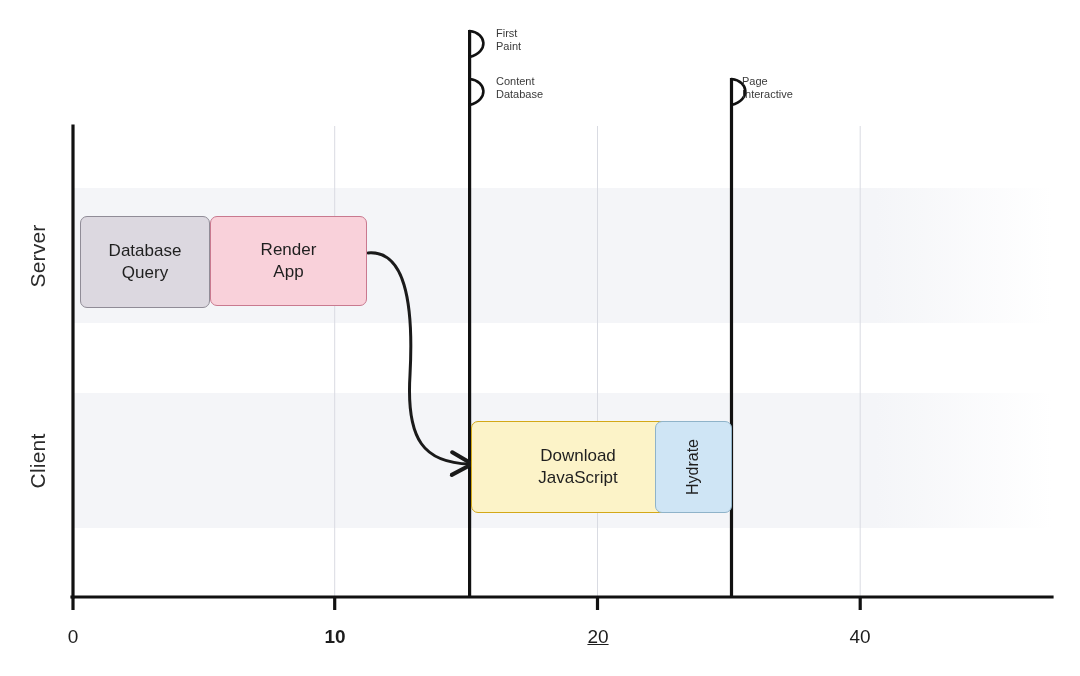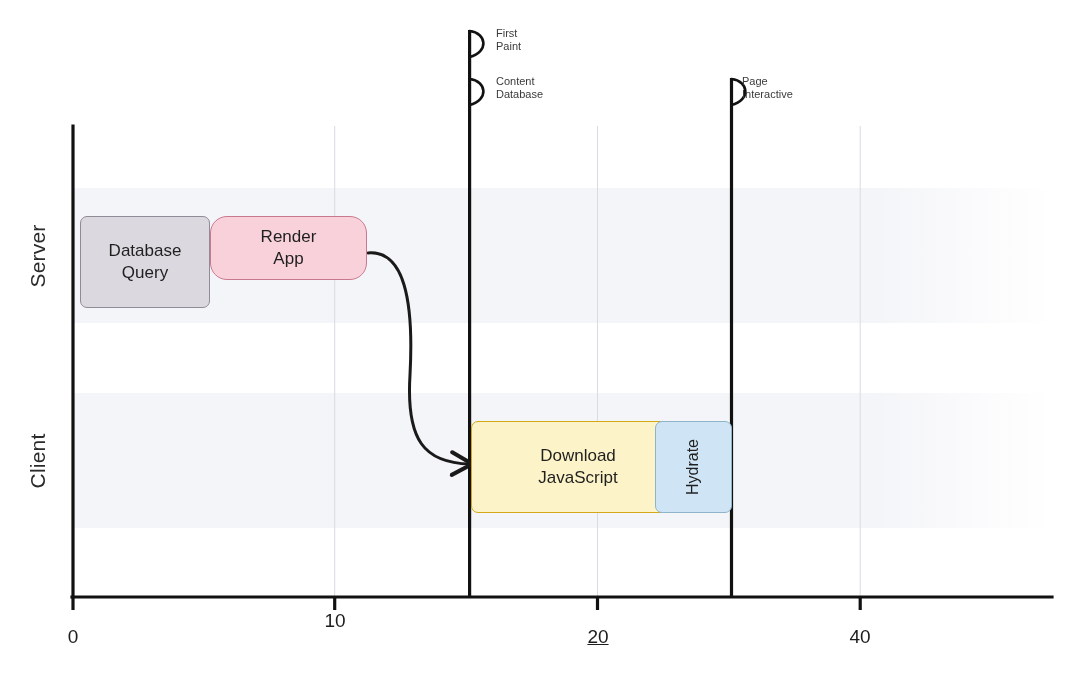--- a/index.html
+++ b/index.html
@@ -164,36 +164,36 @@
     <path d="M368,253 C404,250 414,300 410,375 C406,440 424,463 470,464" fill="none" stroke="#1a1a1a" stroke-width="3" stroke-linecap="round" marker-end="url(#arrowHead)"></path>
   </svg>
 
   <div class="lane-label" style="left:-2px;top:244px;width:80px;text-align:center;transform:rotate(-90deg);">Server</div>
   <div class="lane-label" style="left:-2px;top:449px;width:80px;text-align:center;transform:rotate(-90deg);">Client</div>
 
   <div class="task" style="left:80px;top:216px;width:130px;height:92px;
               background:#dcd8e0;border-color:#908c97;">Database
 Query</div>
 
-  <div class="task" style="left:210px;top:216px;width:157px;height:64px;
-              background:#f9d1da;border-color:#c9798f;border-radius:17px;">Render
+  <div class="task" style="left:210px;top:216px;width:157px;height:90px;
+              background:#f9d1da;border-color:#c9798f;">Render
 App</div>
 
   <div class="task" style="left:471px;top:421px;width:214px;height:92px;
               background:#fcf3c8;border-color:#d3a818;">Download
 JavaScript</div>
 
   <div class="task vertical" style="left:655px;top:421px;width:77px;height:92px;
               background:#cfe5f5;border-color:#8fb3c9;">Hydrate</div>
 
   <div class="milestone-label" style="left:496px;top:27px;">First
 Paint</div>
   <div class="milestone-label" style="left:496px;top:75px;">Content
 Database</div>
   <div class="milestone-label" style="left:742px;top:75px;">Page
 Interactive</div>
 
   <div class="tick-label" style="left:43px;top:626px;width:60px;">0</div>
-  <div class="tick-label" style="left:305px;top:610px;width:60px;">10</div>
+  <div class="tick-label" style="left:305px;top:626px;width:60px;font-weight:bold;">10</div>
   <div class="tick-label" style="left:568px;top:626px;width:60px;text-decoration:underline;">20</div>
   <div class="tick-label" style="left:830px;top:626px;width:60px;">40</div>
 
 </div>
 
 </body></html>

